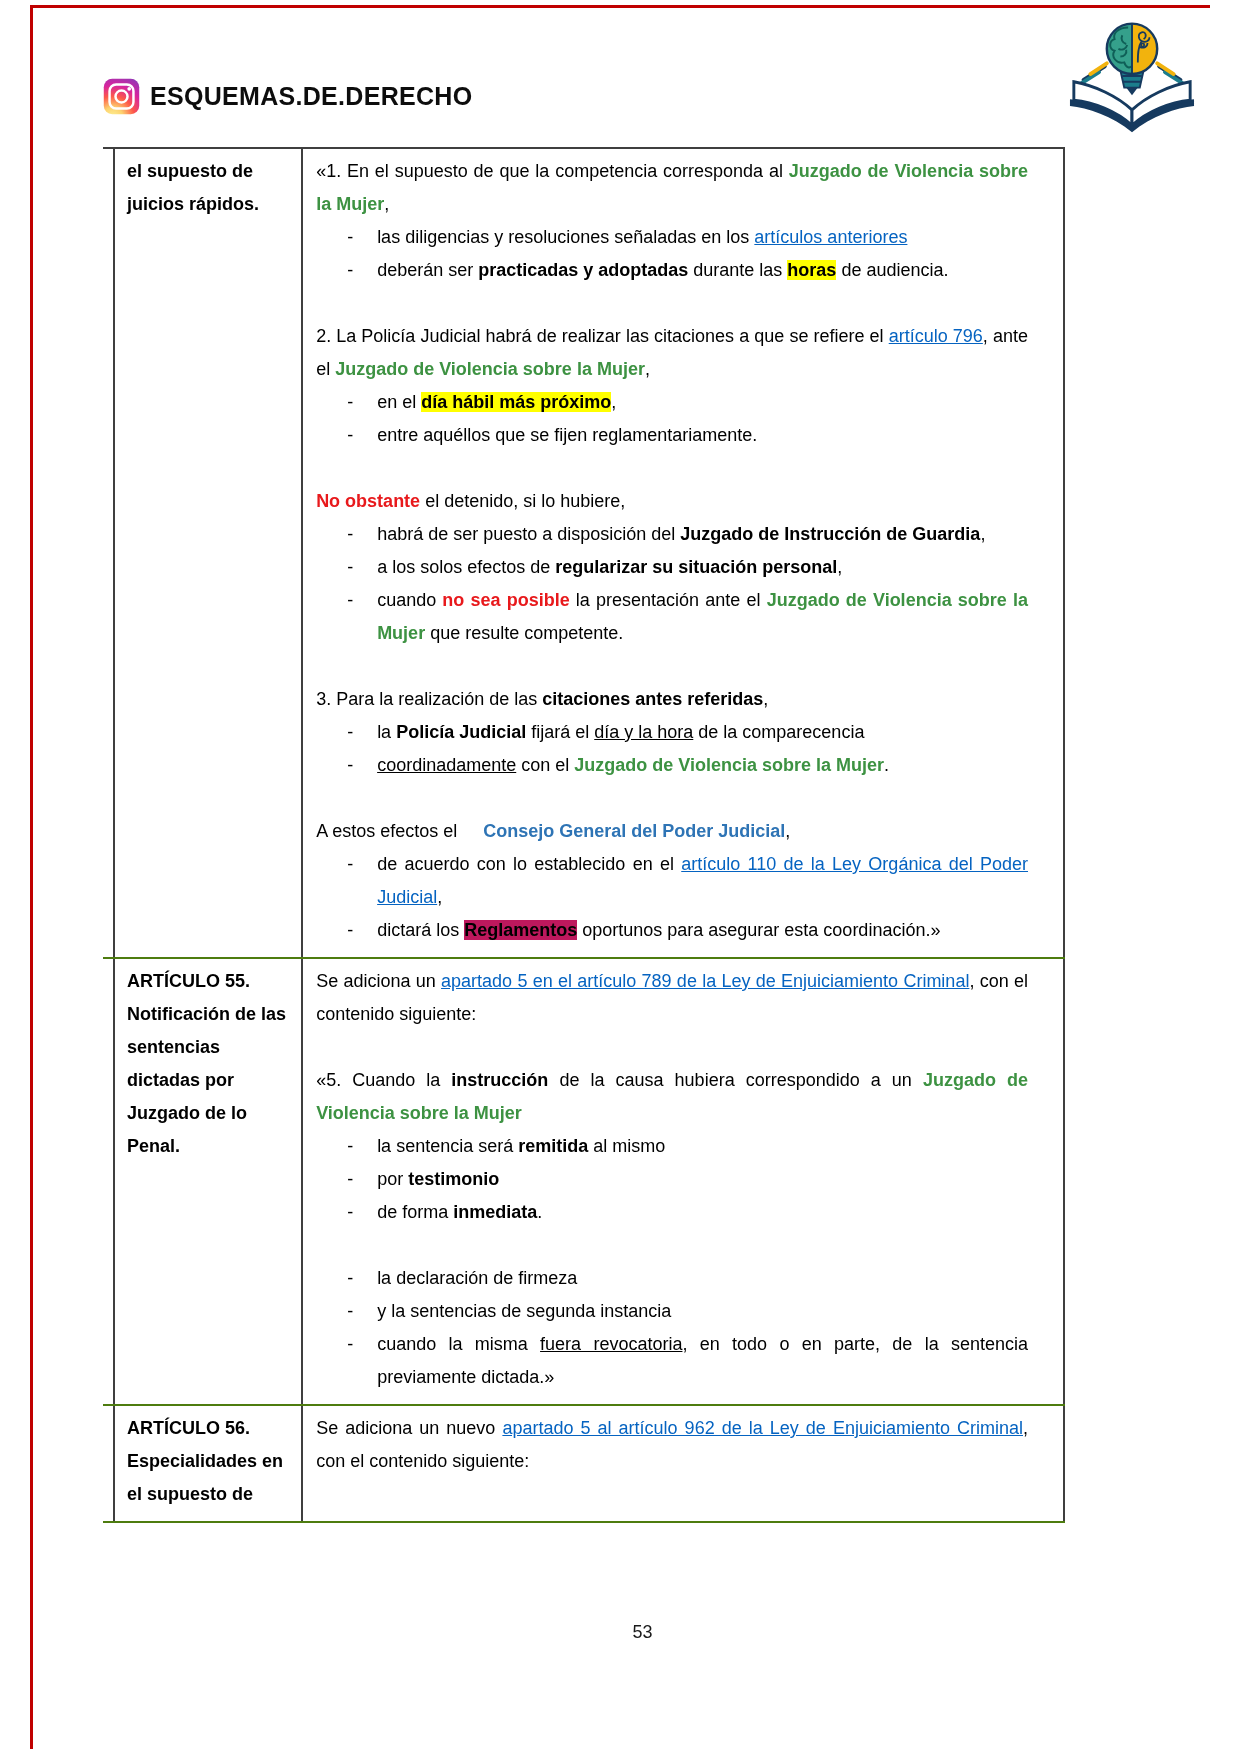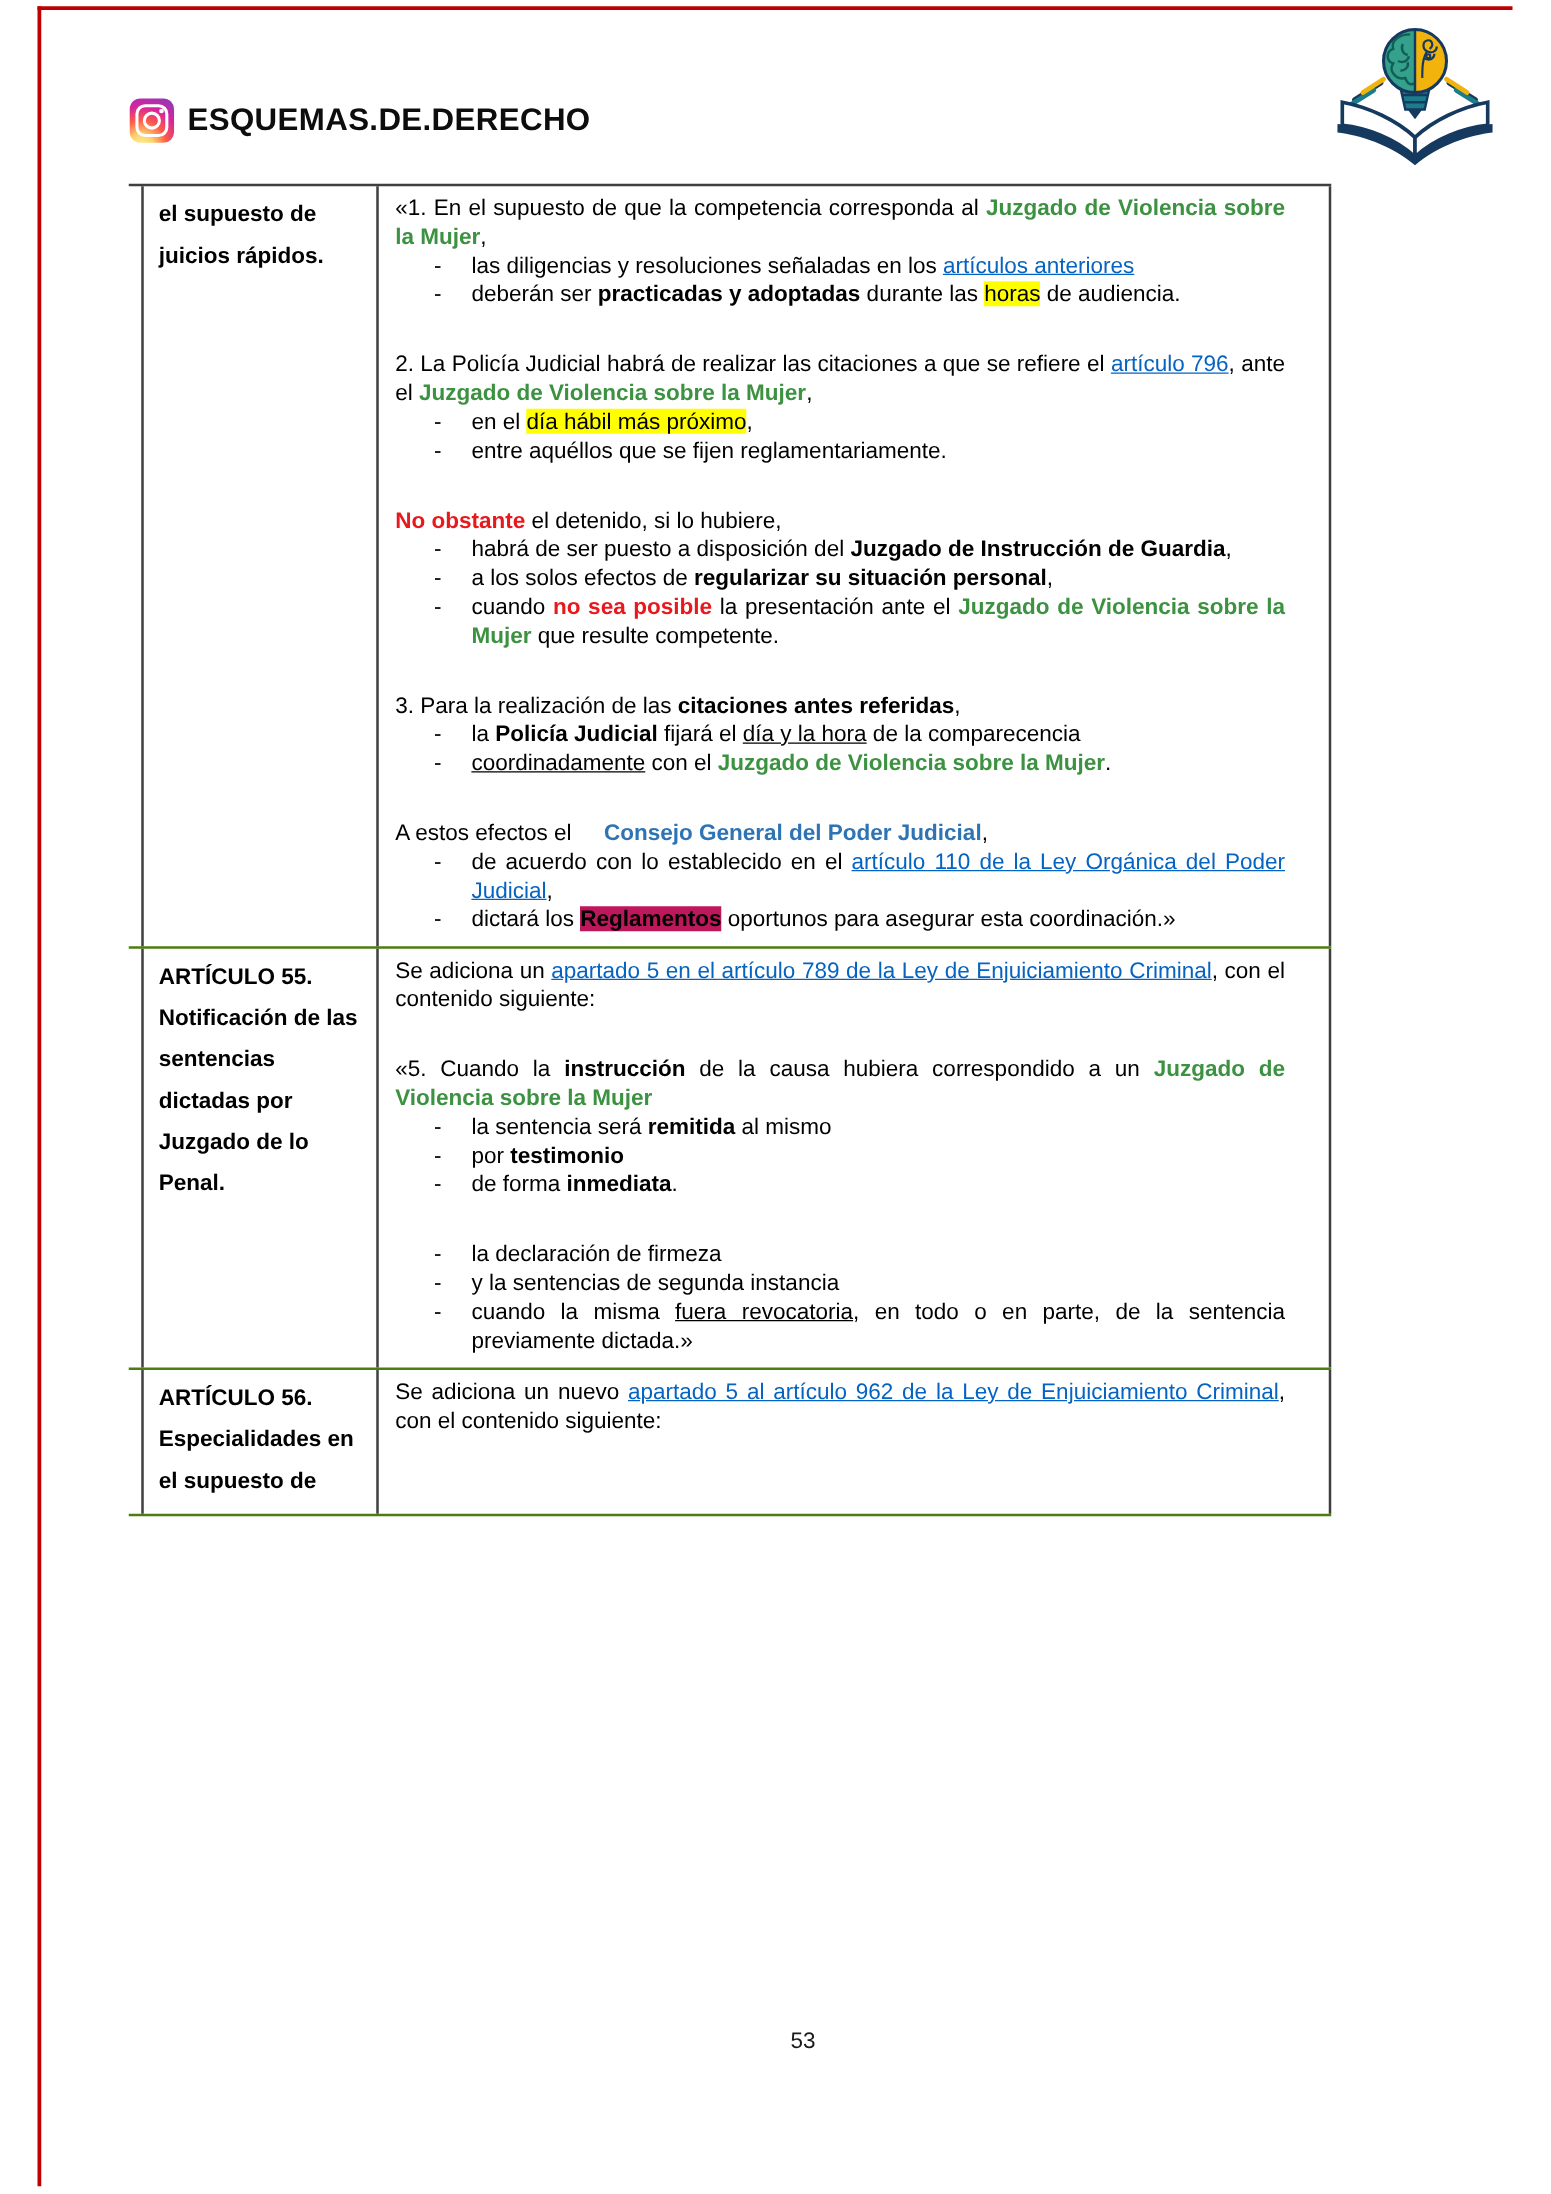--- a/index.html
+++ b/index.html
@@ -16,34 +16,34 @@
   .brand{font-weight:bold;font-size:25px;letter-spacing:.3px;color:#0d0d0d;}
 
   .logo{position:absolute;left:1062px;top:12px;width:140px;height:126px;}
 
   .doc-table{position:absolute;left:103px;top:147px;width:962px;border-top:2px solid #3f3f3f;}
   .trow{display:flex;border-bottom:2px solid #4d7c0f;padding-left:10px;}
   .tcell{box-sizing:border-box;}
   .cell-left{width:192px;border-left:2px solid #3f3f3f;border-right:2px solid #3f3f3f;
     padding:6px 10px 10px 12px;font-weight:bold;font-size:18px;line-height:33px;}
   .cell-right{width:770px;border-right:2px solid #3f3f3f;
-    padding:6px 35px 10px 13px;font-size:18px;line-height:23px;}
+    padding:6px 35px 10px 13px;font-size:18px;line-height:33px;}
   .p{text-align:justify;}
   .li{display:flex;}
   .li .dash{flex:none;width:30px;margin-left:31px;}
   .li .btxt{flex:1;text-align:justify;}
   .gap{height:33px;}
 
   .sg-b{font-weight:bold;}
   .sg-g{color:#3d9242;font-weight:bold;}
   .sg-r{color:#e8191c;font-weight:bold;}
   .sg-link{color:#0563c1;text-decoration:underline;cursor:pointer;}
   .sg-blue{color:#2e74b5;font-weight:bold;margin-left:21px;}
   .sg-u{text-decoration:underline;}
-  .sg-hy{background:#ffff00;font-weight:normal;}
+  .sg-hy{background:#ffff00;font-weight:bold;}
   .sg-ho{background:#be185d;font-weight:bold;}
 
   .page-number{position:absolute;left:0;right:0;top:1622px;text-align:center;font-size:18px;color:#1a1a1a;padding-left:44px;}
 </style>
 </head>
 <body>
 
 <div class="red-line red-top"></div>
 <div class="red-line red-left"></div>
 

